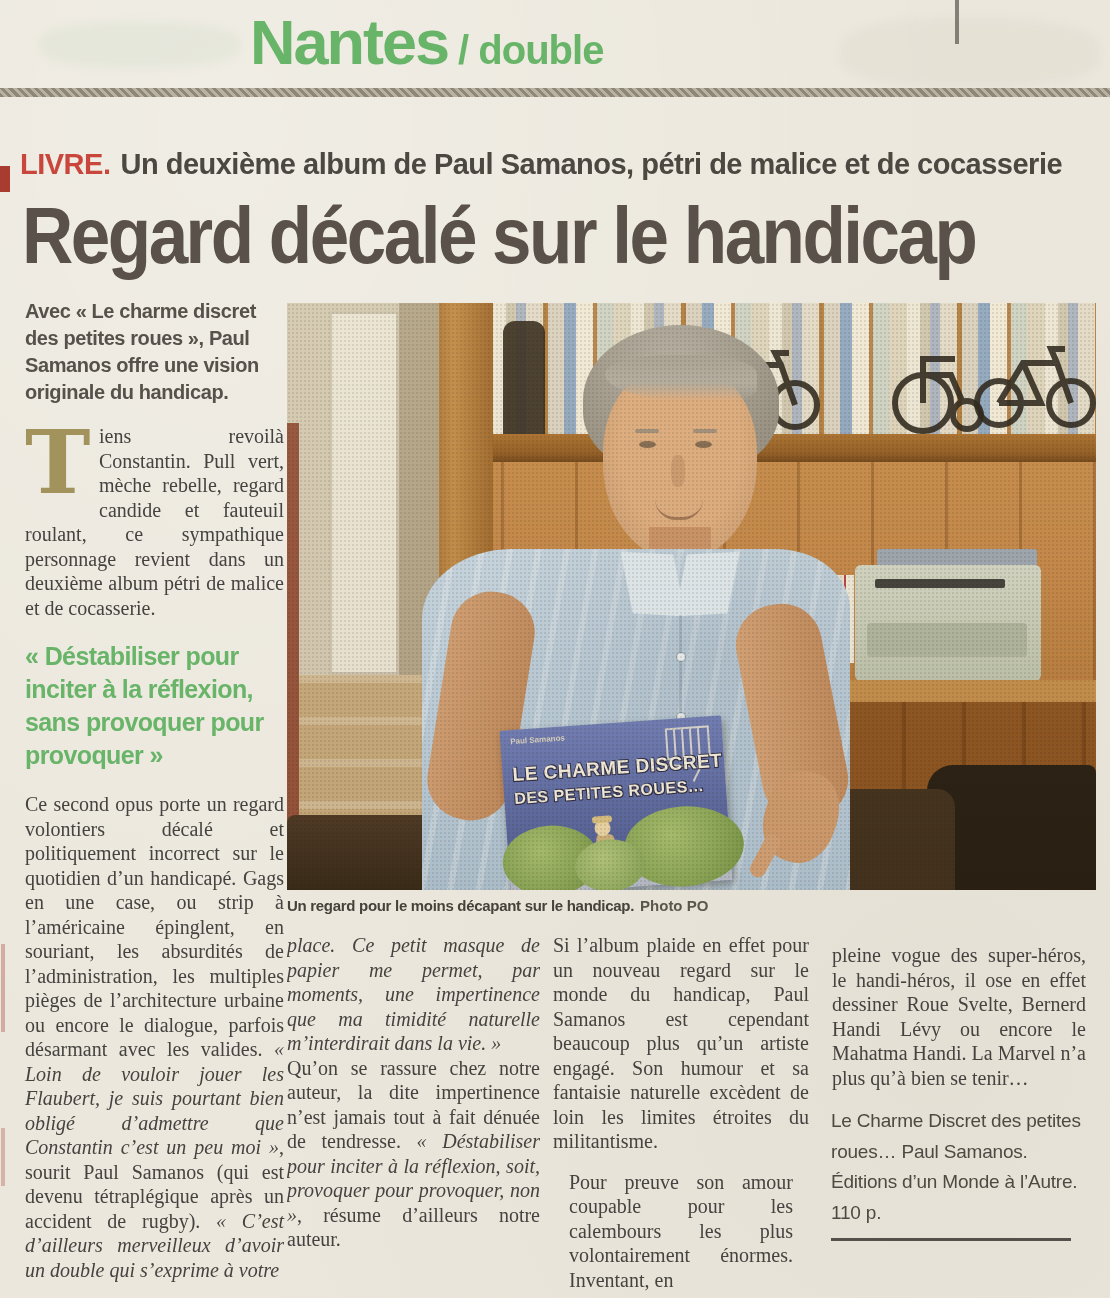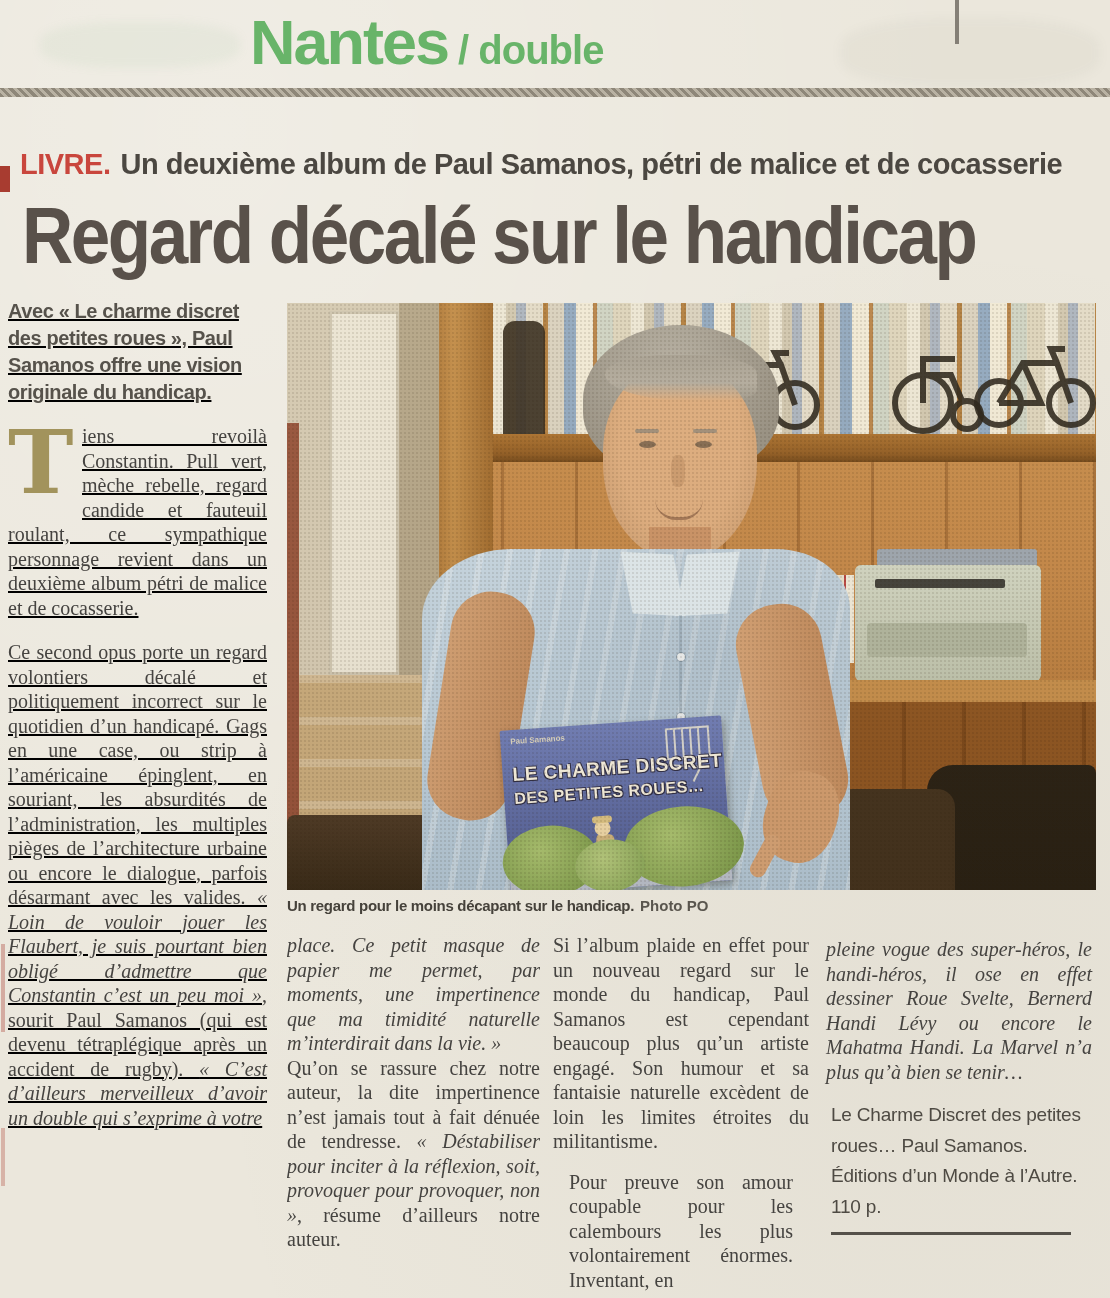--- a/index.html
+++ b/index.html
@@ -31,21 +31,21 @@
 
   
   .kicker{left:20px;top:148px;width:1070px;font-size:29px;font-weight:700;
     letter-spacing:-.5px;color:#4b4741;white-space:nowrap;}
   .kicker .red{color:#c9463d;margin-right:10px;}
   .headline{left:22px;top:190px;width:1075px;font-size:71px;font-weight:700;
     letter-spacing:-2.5px;color:#59514a;transform:scaleY(1.12);transform-origin:left top;
     white-space:nowrap;}
 
   
-  .leftcol{left:8px;top:298px;width:259px;height:1000px;text-decoration:underline;}
+  .leftcol{left:25px;top:298px;width:259px;height:1000px;}
   .standfirst{font-size:20px;line-height:27px;font-weight:700;color:#56524b;
     letter-spacing:-.4px;}
   .serif{font-family:"Liberation Serif",serif;font-size:20px;line-height:24.5px;
     color:#454340;text-align:justify;}
   .serif i{font-style:italic;}
   .p-first{margin-top:18px;}
   .dropcap{float:left;width:64px;height:72px;margin:4px 10px 0 0;
     font-family:"DejaVu Serif",serif;font-weight:700;font-size:88px;line-height:68px;
     color:#a2935c;text-align:center;}
   .subquote{margin:16px 0 12px 0;font-size:25px;line-height:33px;font-weight:700;
@@ -178,20 +178,21 @@
 <div class="abs head-rule"></div>
 
 <div class="abs kicker">
   <span class="red">LIVRE.</span><span>Un deuxième album de Paul Samanos, pétri de malice et de cocasserie</span>
 </div>
 <div class="abs headline">Regard décalé sur le handicap</div>
 
 <div class="abs leftcol">
   <div class="standfirst">Avec « Le charme discret des petites roues », Paul Samanos offre une vision originale du handicap.</div>
   <p class="serif p-first"><span class="dropcap">T</span><span>iens revoilà Constantin. Pull vert, mèche rebelle, regard candide et fauteuil roulant, ce sympathique personnage revient dans un deuxième album pétri de malice et de cocasserie.</span></p>
+  <div class="subquote">« Déstabiliser pour inciter à la réflexion, sans provoquer pour provoquer »</div>
   <p class="serif"><span>Ce second opus porte un regard volontiers décalé et politiquement incorrect sur le quotidien d’un handicapé. Gags en une case, ou strip à l’américaine épinglent, en souriant, les absurdités de l’administration, les multiples pièges de l’architecture urbaine ou encore le dialogue, parfois désarmant avec les valides. </span><i>« Loin de vouloir jouer les Flaubert, je suis pourtant bien obligé d’admettre que Constantin c’est un peu moi »</i><span>, sourit Paul Samanos (qui est devenu tétraplégique après un accident de rugby). </span><i>« C’est d’ailleurs merveilleux d’avoir un double qui s’exprime à votre</i></p>
 </div>
 
 <div class="abs photo">
   <div class="wood"></div>
   <div class="books-top"></div>
   <div class="sculpture"></div>
   <svg class="bike" style="left:408px;top:34px;" width="132" height="96" viewBox="0 0 66 48">
       <circle cx="14" cy="34" r="11"></circle>
       <circle cx="50" cy="34" r="11"></circle>
@@ -277,19 +278,19 @@
 <div class="abs cols">
   <div class="col col2">
     <p class="serif" style="margin:0;"><i>place. Ce petit masque de papier me permet, par moments, une impertinence que ma timidité naturelle m’interdirait dans la vie. »</i></p>
     <p class="serif" style="margin:0;"><span>Qu’on se rassure chez notre auteur, la dite impertinence n’est jamais tout à fait dénuée de tendresse. </span><i>« Déstabiliser pour inciter à la réflexion, soit, provoquer pour provoquer, non »</i><span>, résume d’ailleurs notre auteur.</span></p>
   </div>
   <div class="col col3">
     <p class="serif" style="margin:0;">Si l’album plaide en effet pour un nouveau regard sur le monde du handicap, Paul Samanos est cependant beaucoup plus qu’un artiste engagé. Son humour et sa fantaisie naturelle excèdent de loin les limites étroites du militantisme.</p>
     <p class="serif" style="margin:16px;">Pour preuve son amour coupable pour les calembours les plus volontairement énormes. Inventant, en</p>
   </div>
   <div class="col col4">
-    <p class="serif" style="margin:4px;font-style:italic;">pleine vogue des super-héros, le handi-héros, il ose en effet dessiner Roue Svelte, Bernerd Handi Lévy ou encore le Mahatma Handi. La Marvel n’a plus qu’à bien se tenir…</p>
+    <p class="serif" style="margin:10px;">pleine vogue des super-héros, le handi-héros, il ose en effet dessiner Roue Svelte, Bernerd Handi Lévy ou encore le Mahatma Handi. La Marvel n’a plus qu’à bien se tenir…</p>
     <div class="bookinfo">
       <div>Le Charme Discret des petites roues… Paul Samanos. Éditions d’un Monde à l’Autre. 110 p.</div>
       <div class="bookinfo-rule"></div>
     </div>
   </div>
 </div>
 
 </body></html>

